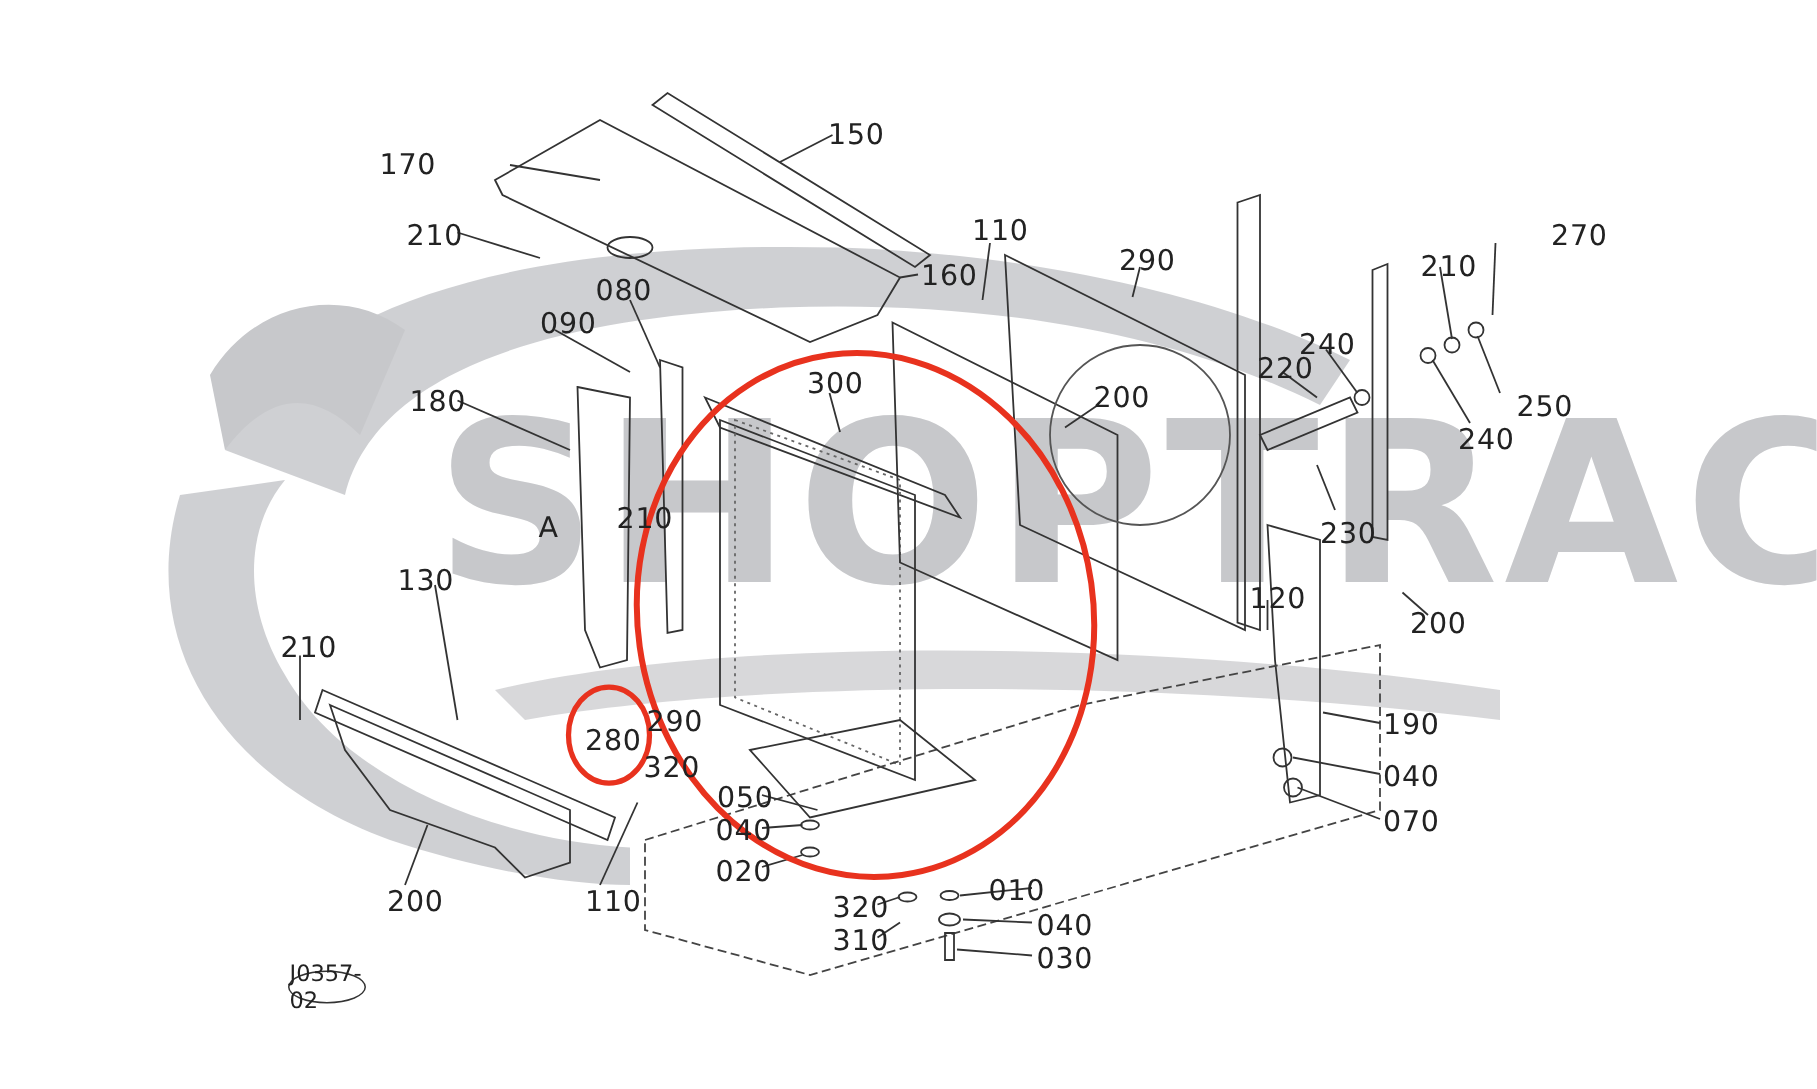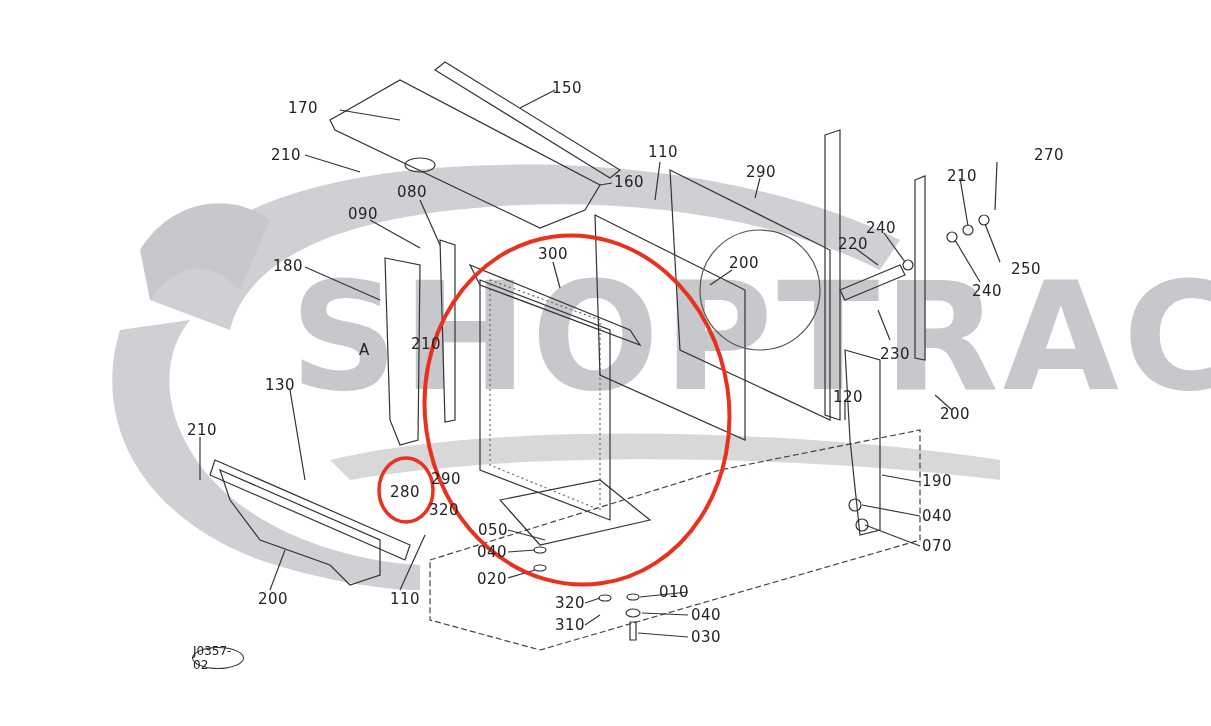--- a/index.html
+++ b/index.html
@@ -1,21 +1,21 @@
 <!DOCTYPE html>
 <html><head>
 <meta charset="utf-8">
 <style>
   html, body { margin:0; padding:0; background:#ffffff; }
   body { width:1211px; height:726px; position:relative; overflow:hidden; font-family:"Liberation Sans", sans-serif; }
   .canvas { position:absolute; left:0; top:0; width:1211px; height:726px; }
-  .lbl { position:absolute; font-family:"DejaVu Sans", sans-serif; font-size:15px; color:#222; line-height:1; letter-spacing:0.5px; white-space:nowrap; }
+  .lbl { position:absolute; font-family:"DejaVu Sans", sans-serif; font-size:19px; color:#222; line-height:1; letter-spacing:0.5px; white-space:nowrap; }
   .wm { position:absolute; font-family:"DejaVu Sans", sans-serif; font-weight:bold; color:#c7c8cb; font-size:150px; letter-spacing:4px; line-height:1; top:262px; left:290px; }
   svg { position:absolute; left:0; top:0; }
-  .ref { position:absolute; left:192px; top:647px; width:50px; height:20px; border:1.3px solid #333; border-radius:50%; font-family:"DejaVu Sans", sans-serif; font-size:12px; color:#222; display:flex; align-items:center; justify-content:center; }
+  .ref { position:absolute; left:192px; top:647px; width:50px; height:20px; border:1.3px solid #333; border-radius:50%; font-family:"DejaVu Sans", sans-serif; font-size:15px; color:#222; display:flex; align-items:center; justify-content:center; }
 </style>
 </head>
 <body>
 
 <div class="canvas">
 
   <svg width="1211" height="726">
     <path d="M150 300 C 200 200, 350 160, 560 165 C 700 170, 820 200, 900 240 L 880 270 C 780 220, 650 200, 520 205 C 360 212, 250 250, 230 330 Z" fill="#c7c8cb" opacity="0.85"></path>
     <path d="M140 250 C 170 200, 230 190, 270 220 L 240 290 C 210 260, 180 260, 150 300 Z" fill="#c7c8cb"></path>
     <path d="M120 330 C 90 430, 150 520, 260 560 C 320 580, 380 590, 420 590 L 420 565 C 330 560, 230 520, 190 450 C 160 400, 165 350, 190 320 Z" fill="#c7c8cb" opacity="0.85"></path>
@@ -104,29 +104,29 @@
     <line x1="585" y1="603" x2="600" y2="598"></line>
     <line x1="585" y1="625" x2="600" y2="615"></line>
   </svg>
 
   <svg width="1211" height="726">
     <ellipse cx="577" cy="410" rx="152" ry="175" fill="none" stroke="#e8321e" stroke-width="4" transform="rotate(-8 577 410)"></ellipse>
     <ellipse cx="406" cy="490" rx="27" ry="32" fill="none" stroke="#e8321e" stroke-width="3.5"></ellipse>
   </svg>
 
   <span class="lbl" style="left:552px;top:81px">150</span>
-  <span class="lbl" style="left:288px;top:101px">170</span>
+  <span class="lbl" style="left:253px;top:101px">170</span>
   <span class="lbl" style="left:271px;top:148px">210</span>
   <span class="lbl" style="left:614px;top:175px">160</span>
   <span class="lbl" style="left:648px;top:145px">110</span>
   <span class="lbl" style="left:746px;top:165px">290</span>
   <span class="lbl" style="left:1034px;top:148px">270</span>
   <span class="lbl" style="left:947px;top:169px">210</span>
   <span class="lbl" style="left:397px;top:185px">080</span>
-  <span class="lbl" style="left:348px;top:207px">090</span>
+  <span class="lbl" style="left:360px;top:207px">090</span>
   <span class="lbl" style="left:538px;top:247px">300</span>
   <span class="lbl" style="left:866px;top:221px">240</span>
   <span class="lbl" style="left:838px;top:237px">220</span>
   <span class="lbl" style="left:729px;top:256px">200</span>
   <span class="lbl" style="left:273px;top:259px">180</span>
   <span class="lbl" style="left:1011px;top:262px">250</span>
   <span class="lbl" style="left:972px;top:284px">240</span>
   <span class="lbl" style="left:359px;top:343px">A</span>
   <span class="lbl" style="left:411px;top:337px">210</span>
   <span class="lbl" style="left:880px;top:347px">230</span>

